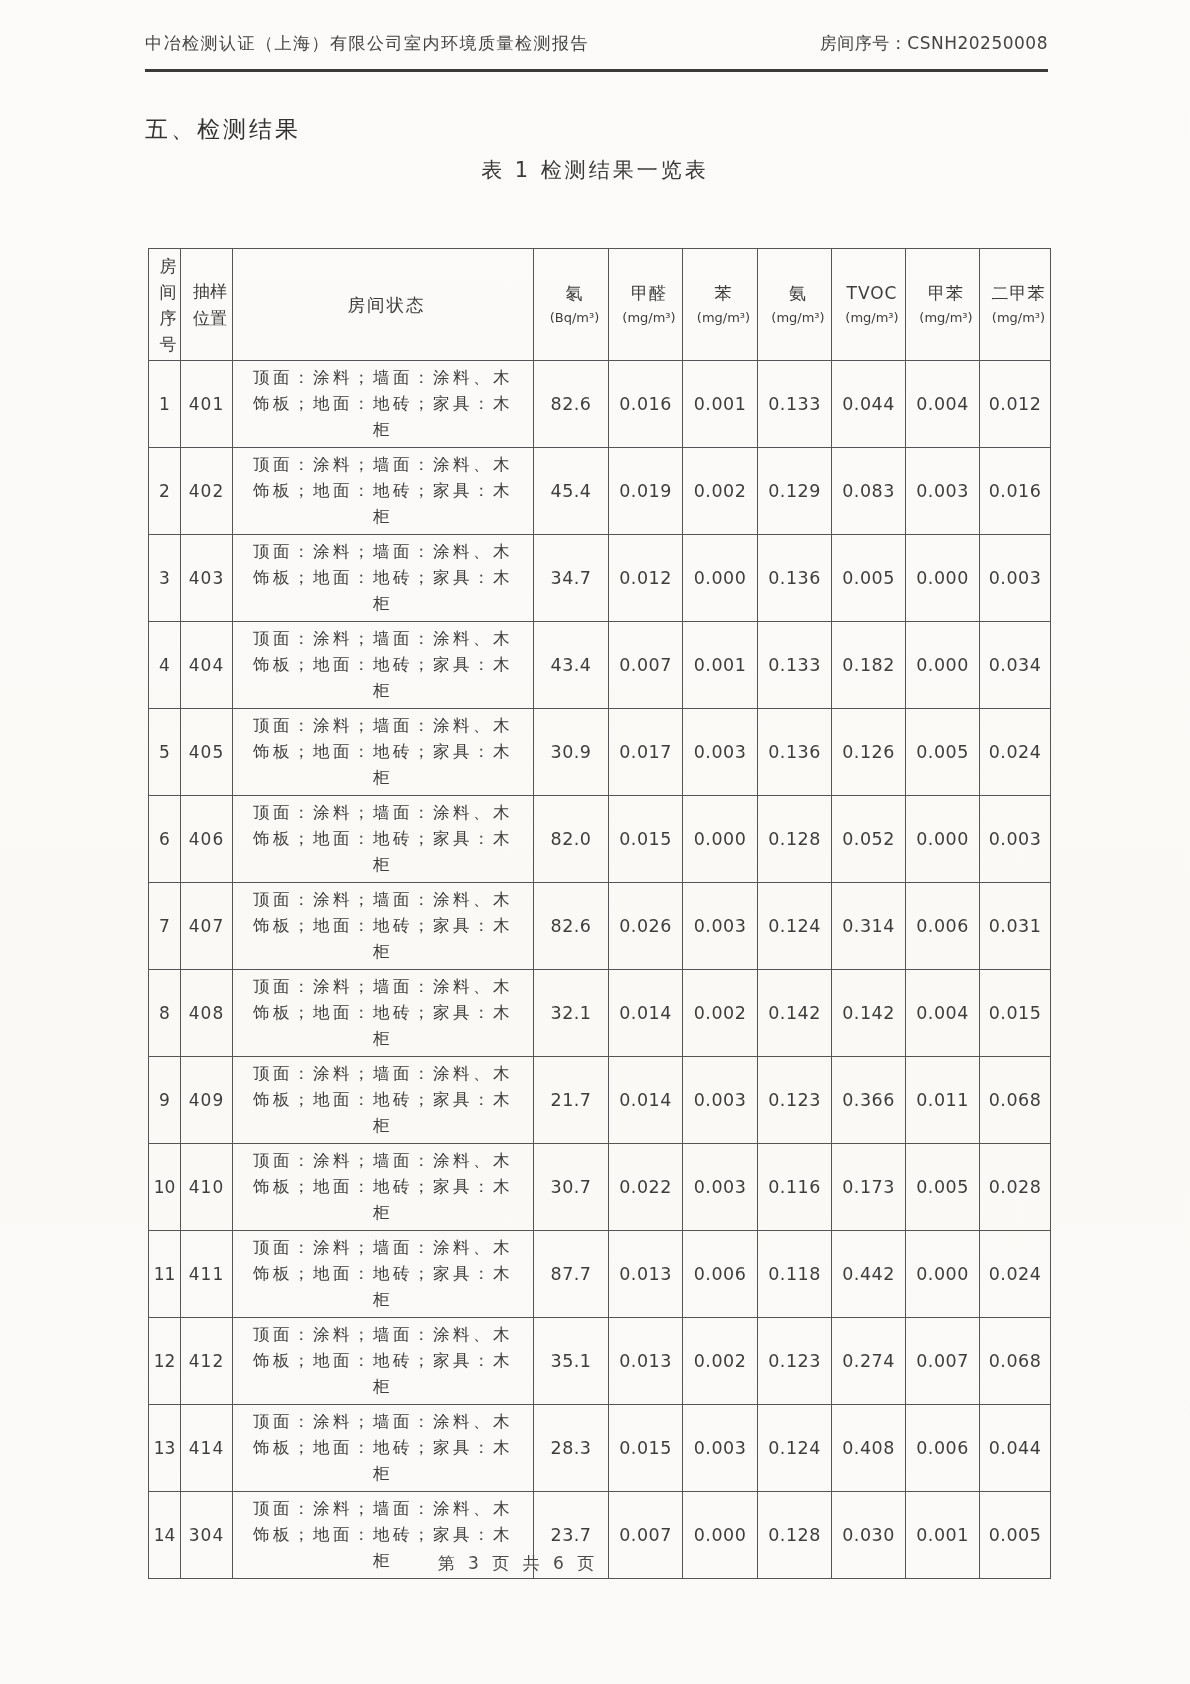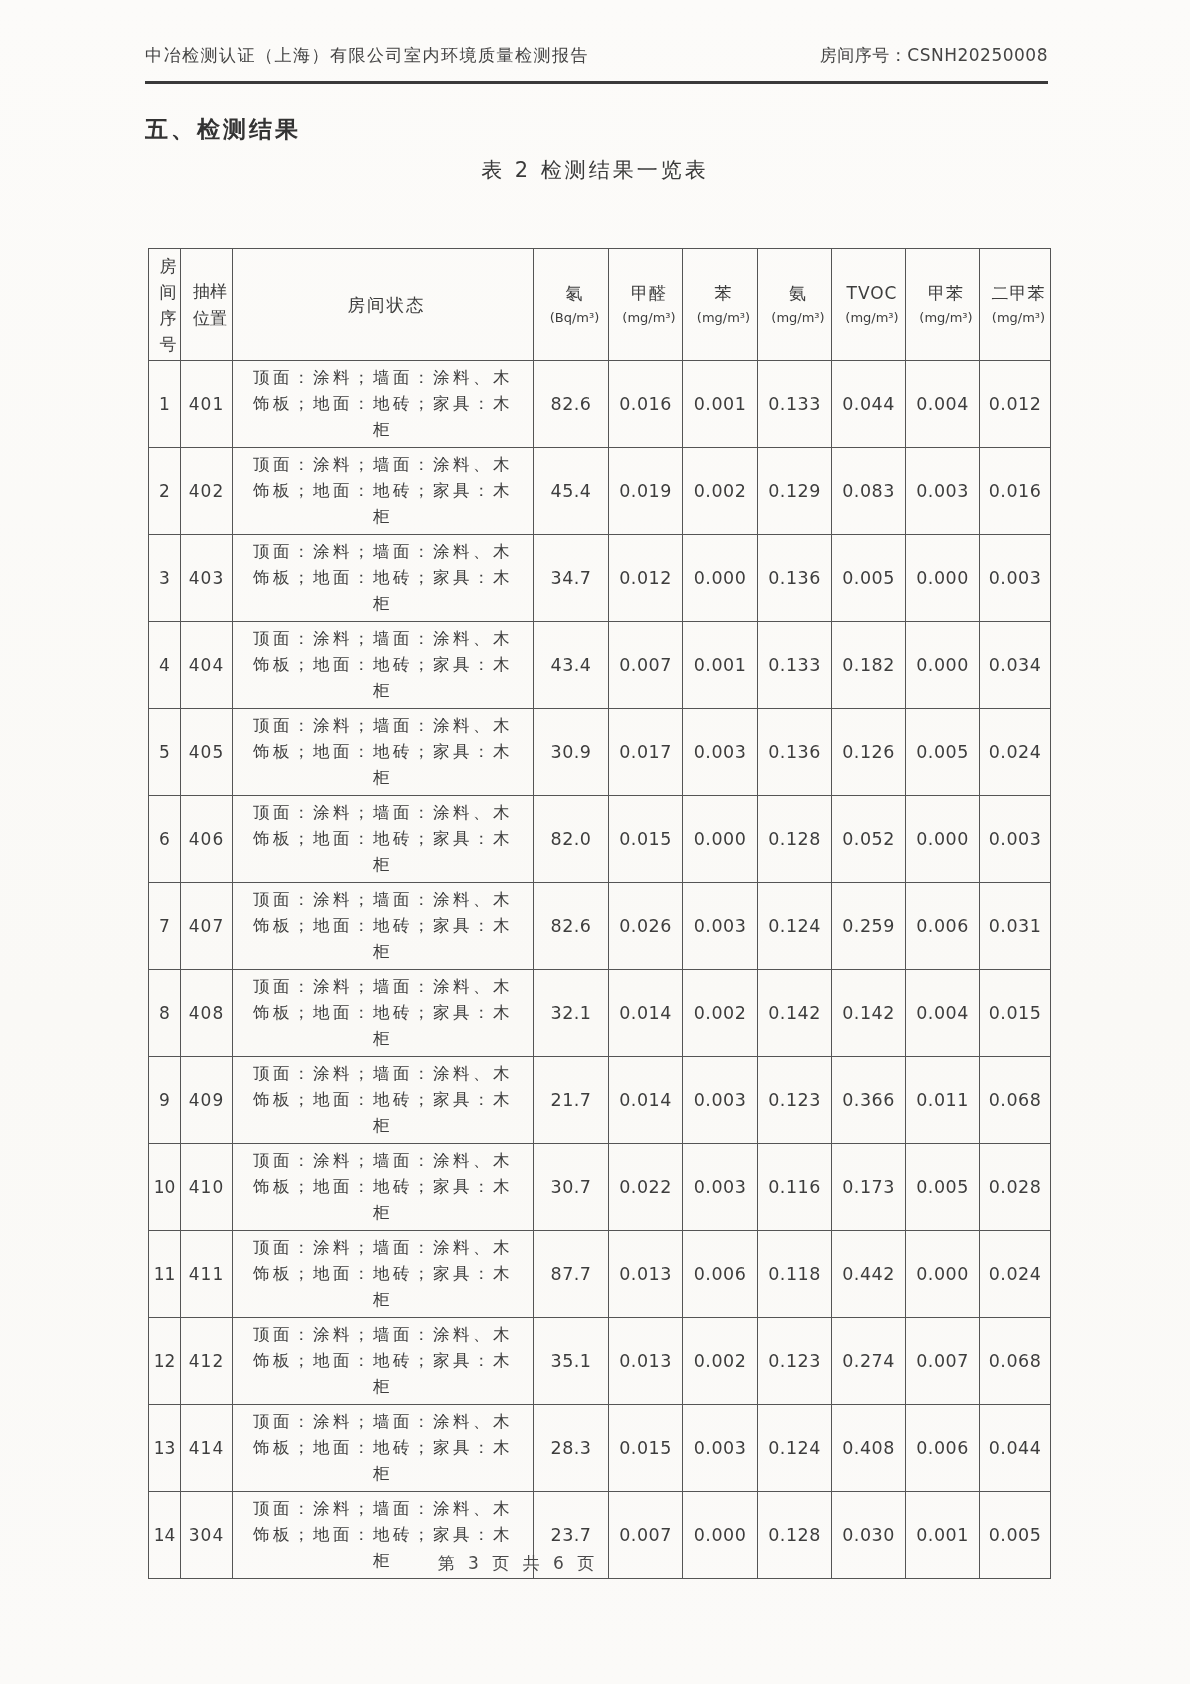--- a/index.html
+++ b/index.html
@@ -15,38 +15,38 @@
     height: 1684px;
     margin: 0 auto;
     background: linear-gradient(180deg, #fcfbf9 0%, #faf9f6 60%, #fbfaf8 100%);
     overflow: hidden;
   }
 
   
   .doc-header {
     position: absolute;
     left: 145px;
-    top: 44px;
+    top: 32px;
     width: 903px;
     display: flex;
     justify-content: space-between;
     align-items: baseline;
     border-bottom: 3px solid #3a3a3a;
     padding-bottom: 14px;
   }
   .doc-title { font-size: 17px; letter-spacing: 1.5px; color: #444; }
   .report-no { font-size: 17px; color: #444; letter-spacing: 0.5px; }
 
   
   .section-title {
     position: absolute;
     left: 145px;
     top: 114px;
     font-size: 23px;
-    font-weight: bold;
+    font-weight: normal;
     letter-spacing: 3px;
     color: #333;
   }
   .table-caption {
     position: absolute;
     left: 0;
     top: 156px;
     width: 1190px;
     text-align: center;
     font-size: 21px;
@@ -119,21 +119,21 @@
 <body>
 
 <div class="page">
 
   <div class="doc-header">
     <span class="doc-title">中冶检测认证（上海）有限公司室内环境质量检测报告</span>
     <span class="report-no">房间序号：CSNH20250008</span>
   </div>
 
   <div class="section-title">五、检测结果</div>
-  <div class="table-caption">表 2  检测结果一览表</div>
+  <div class="table-caption">表 1  检测结果一览表</div>
 
   <table class="results">
     <colgroup>
       <col style="width:32px">
         <col style="width:52px">
         <col style="width:301px">
       <col style="width:75px">
         <col style="width:74px">
         <col style="width:75px">
       <col style="width:74px">
@@ -290,21 +290,21 @@
       <td class="c-loc">407</td>
       <td class="c-status">
         <div class="status-line">顶面：涂料；墙面：涂料、木</div>
         <div class="status-line">饰板；地面：地砖；家具：木</div>
         <div class="status-line">柜</div>
       </td>
       <td class="c-val">82.6</td>
       <td class="c-val">0.026</td>
       <td class="c-val">0.003</td>
       <td class="c-val">0.124</td>
-      <td class="c-val">0.259</td>
+      <td class="c-val">0.314</td>
       <td class="c-val">0.006</td>
       <td class="c-val">0.031</td>
     </tr>
 
     <tr>
       <td class="c-no">8</td>
       <td class="c-loc">408</td>
       <td class="c-status">
         <div class="status-line">顶面：涂料；墙面：涂料、木</div>
         <div class="status-line">饰板；地面：地砖；家具：木</div>

